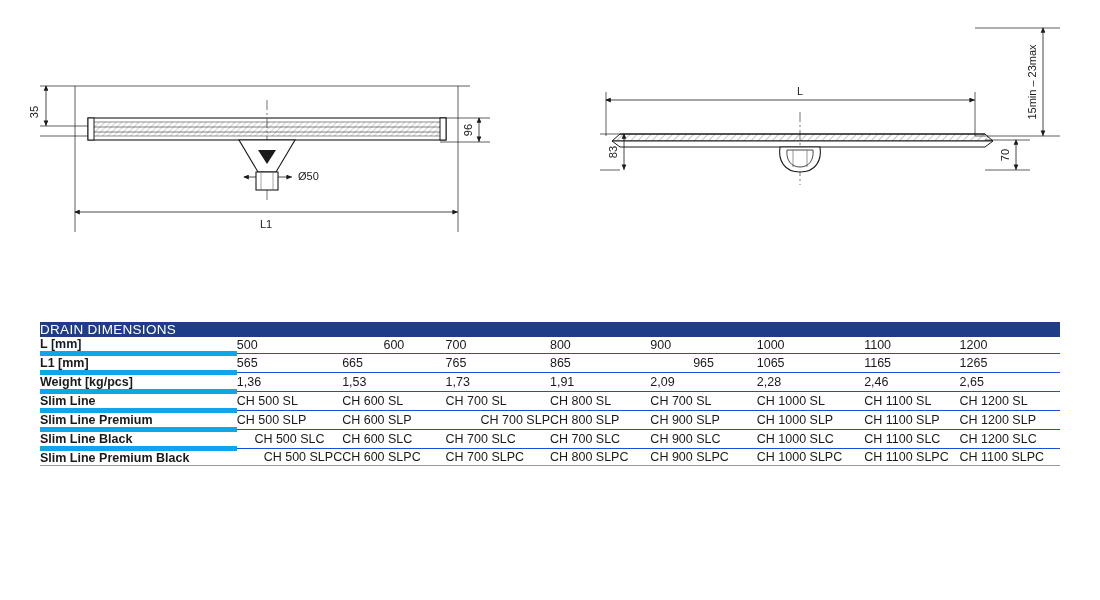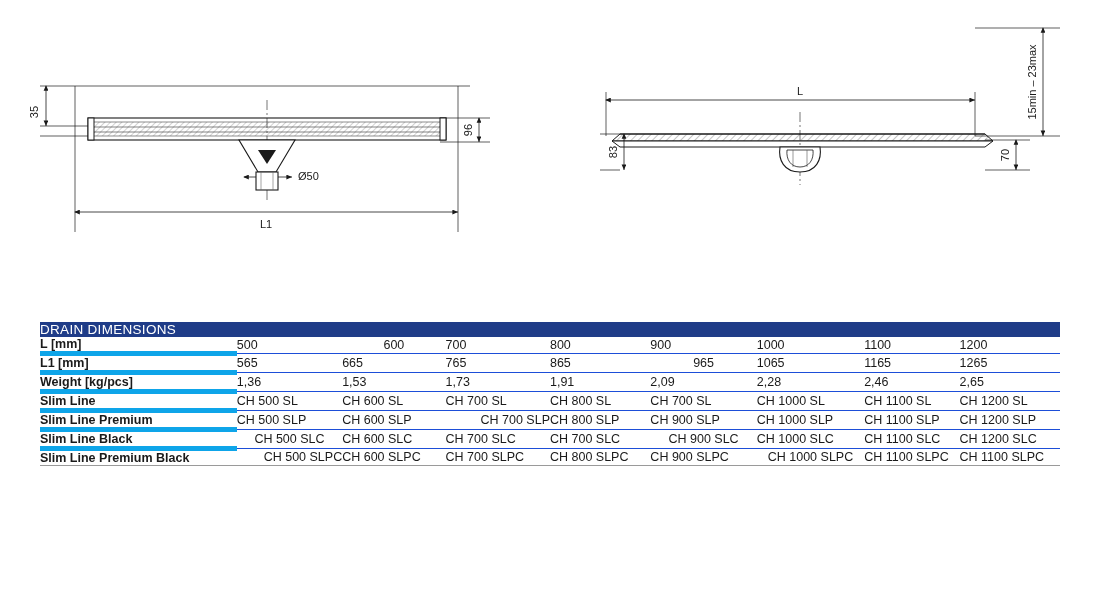--- a/index.html
+++ b/index.html
@@ -260,30 +260,30 @@
         <td class="row-cell" style="width: 107px;">CH 1000 SLP</td>
         <td class="row-cell" style="width: 95px;">CH 1100 SLP</td>
         <td class="row-cell" style="width: 100px;">CH 1200 SLP</td>
       </tr>
       <tr class="tbl-row">
         <td class="row-label">Slim Line Black</td>
         <td class="row-cell" style="width: 105px; text-align: center;">CH 500 SLC</td>
         <td class="row-cell" style="width: 103px;">CH 600 SLC</td>
         <td class="row-cell" style="width: 104px;">CH 700 SLC</td>
         <td class="row-cell" style="width: 100px;">CH 700 SLC</td>
-        <td class="row-cell" style="width: 106px; text-align: center;">CH 900 SLC</td>
+        <td class="row-cell" style="width: 106px;">CH 900 SLC</td>
         <td class="row-cell" style="width: 107px;">CH 1000 SLC</td>
         <td class="row-cell" style="width: 95px;">CH 1100 SLC</td>
         <td class="row-cell" style="width: 100px;">CH 1200 SLC</td>
       </tr>
       <tr class="tbl-row">
         <td class="row-label">Slim Line Premium Black</td>
         <td class="row-cell" style="width: 105px; text-align: right;">CH 500 SLPC</td>
         <td class="row-cell" style="width: 103px;">CH 600 SLPC</td>
         <td class="row-cell" style="width: 104px;">CH 700 SLPC</td>
         <td class="row-cell" style="width: 100px;">CH 800 SLPC</td>
         <td class="row-cell" style="width: 106px;">CH 900 SLPC</td>
-        <td class="row-cell" style="width: 107px; text-align: center;">CH 1000 SLPC</td>
+        <td class="row-cell" style="width: 107px;">CH 1000 SLPC</td>
         <td class="row-cell" style="width: 95px;">CH 1100 SLPC</td>
         <td class="row-cell" style="width: 100px;">CH 1100 SLPC</td>
       </tr>
     </tbody>
 </table>
 
 </body></html>

